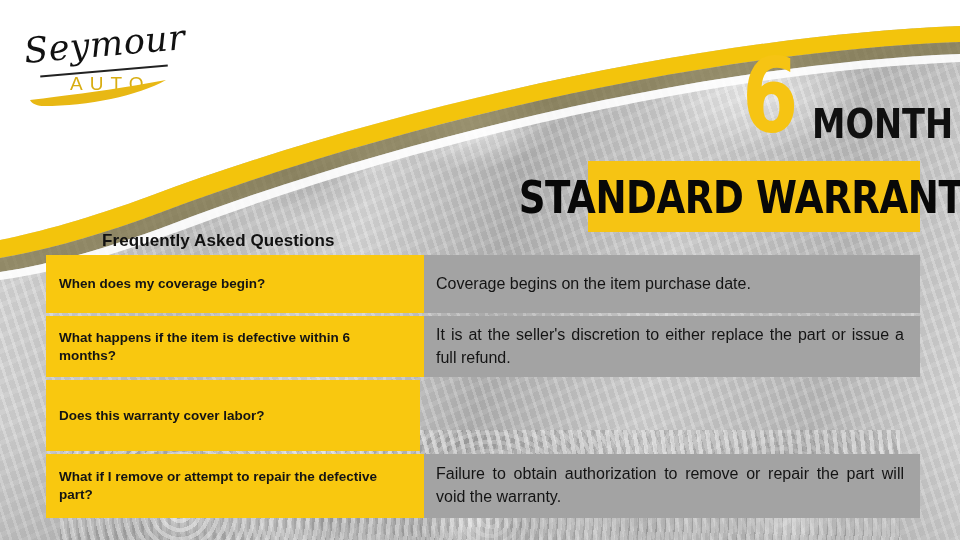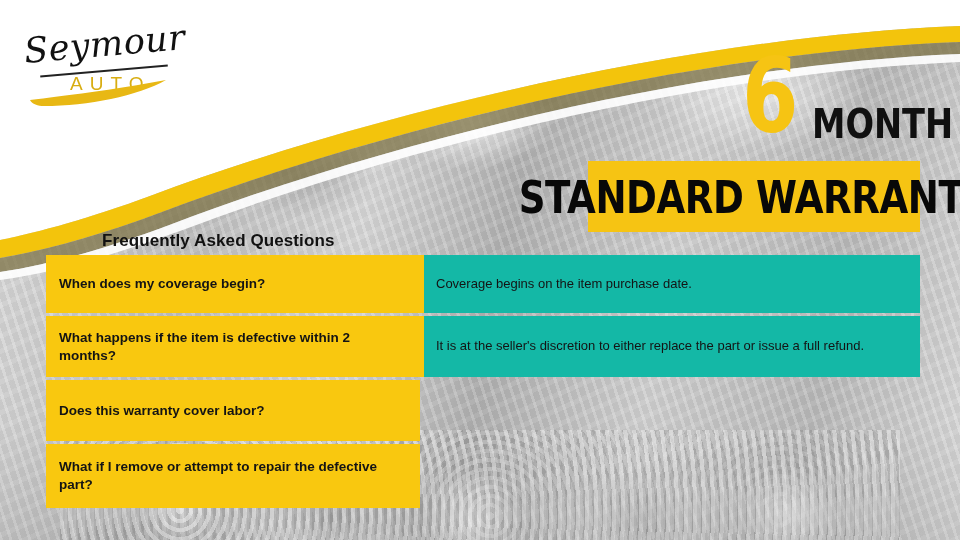--- a/index.html
+++ b/index.html
@@ -188,36 +188,36 @@
     padding: 14px 13px;
     display: flex;
     align-items: center;
     font-size: 13.5px;
     font-weight: bold;
     color: #141414;
     line-height: 1.33;
   }
   .a-cell {
     flex: 1 1 auto;
-    background: #14b8a6;
+    background: #a3a3a3;
     border-left: 4px solid #F9C80F;
     box-sizing: border-box;
     padding: 10px 16px 10px 12px;
     display: flex;
     align-items: center;
-    font-size: 13px;
+    font-size: 16px;
     color: #141414;
     line-height: 1.42;
     text-align: justify;
   }
   .a-cell > span { display: block; width: 100%; }
 
   .row-h1 .q-cell, .row-h1 .a-cell { height: 58px; }
   .row-h2 .q-cell, .row-h2 .a-cell { height: 61px; }
-  .row-h3 .q-cell, .row-h3 .a-cell { height: 61px; }
+  .row-h3 .q-cell, .row-h3 .a-cell { height: 71px; }
   .row-h4 .q-cell, .row-h4 .a-cell { height: 64px; }
 </style>
 </head>
 <body>
 
 <div id="slide">
 
   <div class="bg-photo"></div>
   <div class="bg-stripes"></div>
   <div class="bg-belt"></div>
@@ -256,33 +256,36 @@
       <div class="q-cell">
         <span>When does my coverage begin?</span>
       </div>
       <div class="a-cell">
         <span>Coverage begins on the item purchase date.</span>
       </div>
     </div>
 
     <div class="faq-row row-h2">
       <div class="q-cell">
-        <span>What happens if the item is defective within 2 months?</span>
+        <span>What happens if the item is defective within 6 months?</span>
       </div>
       <div class="a-cell">
         <span>It is at the seller's discretion to either replace the part or issue a full refund.</span>
       </div>
     </div>
 
     <div class="faq-row row-h3">
       <div class="q-cell">
         <span>Does this warranty cover labor?</span>
       </div>
     </div>
 
     <div class="faq-row row-h4">
       <div class="q-cell">
         <span>What if I remove or attempt to repair the defective part?</span>
       </div>
+      <div class="a-cell">
+        <span>Failure to obtain authorization to remove or repair the part will void the warranty.</span>
+      </div>
     </div>
 
   </div>
 </div>
 
 </body></html>

